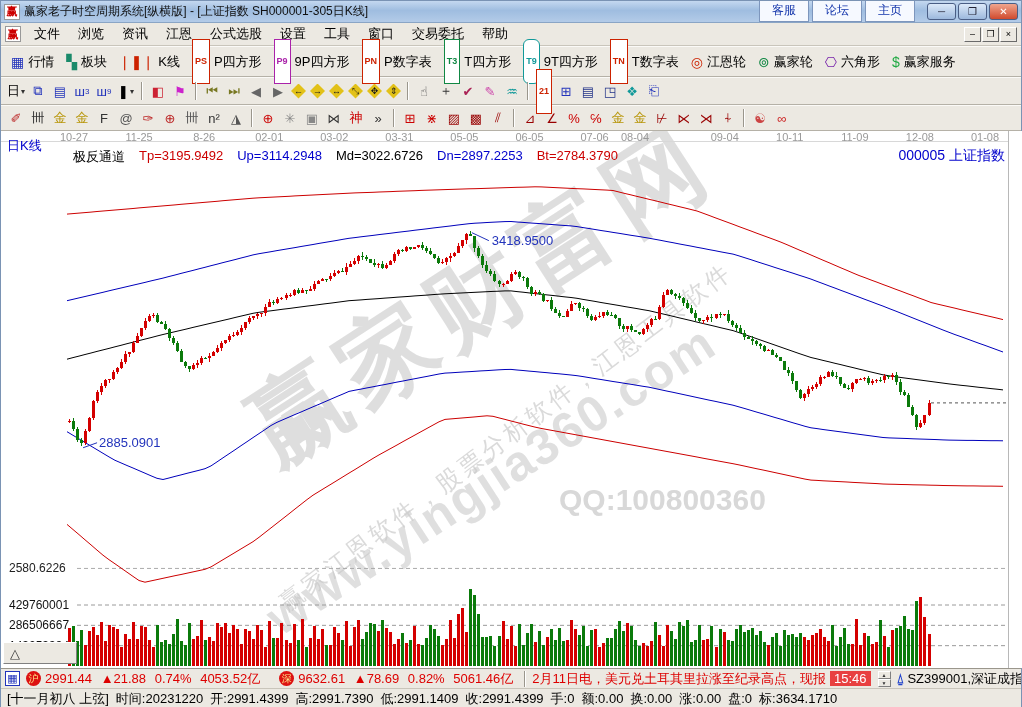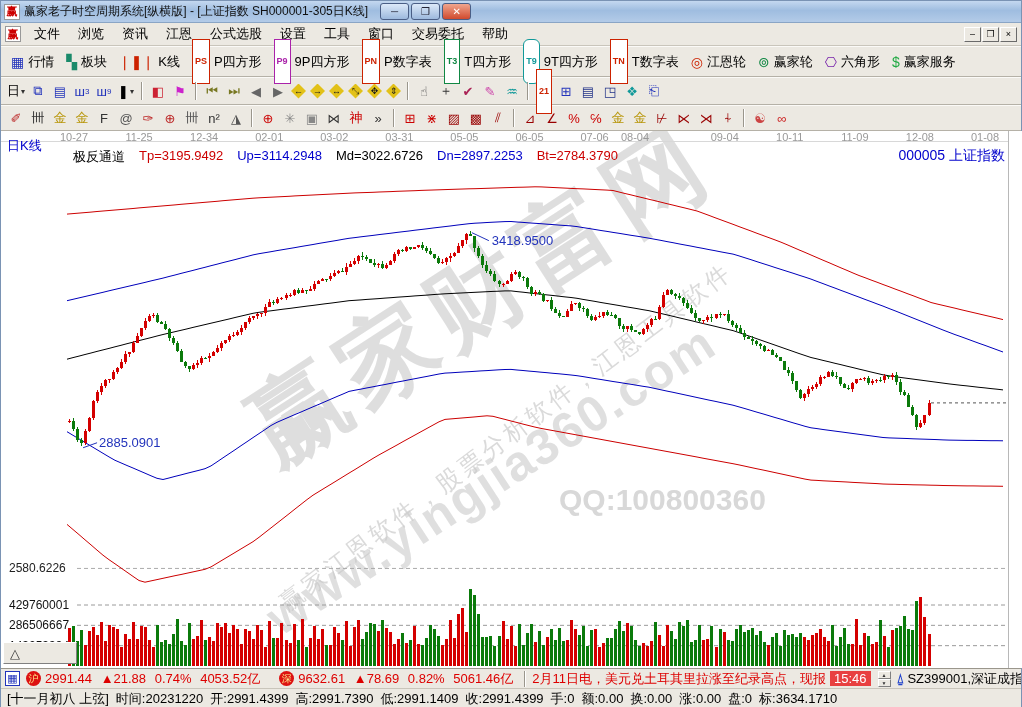--- a/index.html
+++ b/index.html
@@ -87,20 +87,25 @@
   .s2tok { margin-right:7px; }
 </style>
 </head>
 <body>
 
 <div class="window">
 
   <div class="titlebar">
     <span class="appicon">赢</span>
     <span class="title-text">赢家老子时空周期系统[纵横版] - [上证指数  SH000001-305日K线]</span>
+    <div class="title-links" id="titleLinks">
+        <span class="tlink">客服</span>
+        <span class="tlink">论坛</span>
+        <span class="tlink">主页</span>
+      </div>
     <div class="win-btns">
       <span class="wb">─</span>
       <span class="wb">❐</span>
       <span class="wb close">✕</span>
     </div>
   </div>
 
   <div class="menubar">
     <span class="appicon">赢</span>
     <div id="menuItems" style="display:flex">
@@ -256,21 +261,21 @@
 
   <div class="chart">
     <div class="wm wm-brand">赢家财富网</div>
     <div class="wm wm-slogan">赢家江恩软件，股票分析软件，江恩工具软件</div>
     <div class="wm wm-url">www.yingjia360.com</div>
     <div class="wm wm-qq">QQ:100800360</div>
 
     <div class="dates" id="dateAxis">
         <span class="dlabel" style="left: 73px;">10-27</span>
         <span class="dlabel" style="left: 138.071px;">11-25</span>
-        <span class="dlabel" style="left: 203.143px;">12-34</span>
+        <span class="dlabel" style="left: 203.143px;">8-26</span>
         <span class="dlabel" style="left: 268.214px;">02-01</span>
         <span class="dlabel" style="left: 333.286px;">03-02</span>
         <span class="dlabel" style="left: 398.357px;">03-31</span>
         <span class="dlabel" style="left: 463.429px;">05-05</span>
         <span class="dlabel" style="left: 528.5px;">06-05</span>
         <span class="dlabel" style="left: 593.571px;">07-06</span>
         <span class="dlabel" style="left: 634px;">08-04</span>
         <span class="dlabel" style="left: 723.714px;">09-04</span>
         <span class="dlabel" style="left: 788.786px;">10-11</span>
         <span class="dlabel" style="left: 853.857px;">11-09</span>

